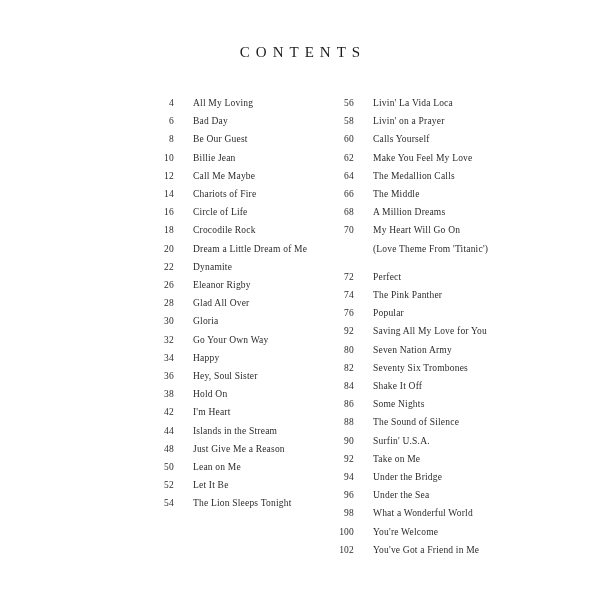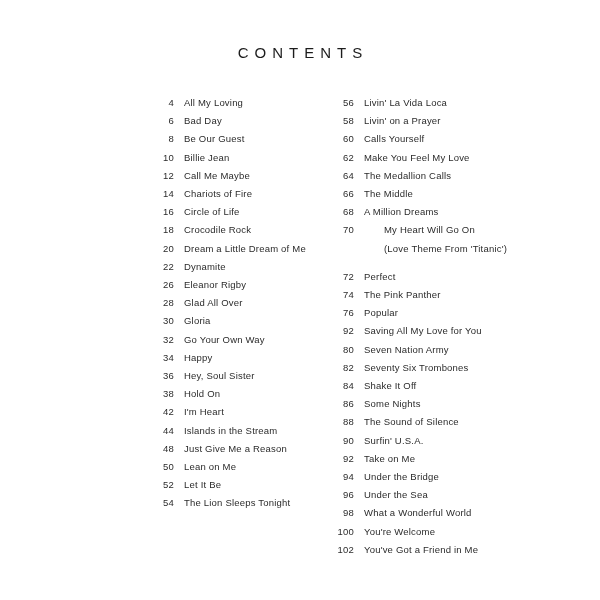--- a/index.html
+++ b/index.html
@@ -5,21 +5,21 @@
   html, body {
     margin: 0;
     padding: 0;
     background: #ffffff;
   }
   .page {
     position: relative;
     width: 600px;
     height: 600px;
     background: #ffffff;
-    font-family: Liberation Sans, sans-serif;
+    font-family: Liberation Serif, serif;
     color: #2b2b2b;
     overflow: hidden;
   }
   .title {
     position: absolute;
     top: 44px;
     left: 0;
     width: 100%;
     margin: 0;
     text-align: center;
@@ -37,30 +37,29 @@
     letter-spacing: 0.2px;
   }
   .col-left  { left: 128px; width: 185px; }
   .col-right { left: 308px; width: 200px; }
   .entry {
     display: flex;
     align-items: flex-start;
   }
   .entry.has-subtitle {
     margin-bottom: 10px;
-    gap: 20px;
   }
   .num {
     flex: 0 0 46px;
     width: 46px;
     text-align: right;
     color: #2b2b2b;
   }
   .song {
-    margin-left: 10px;
+    margin-left: 19px;
     color: #2b2b2b;
     white-space: nowrap;
   }
   .subtitle {
     white-space: nowrap;
   }
 </style>
 </head>
 <body>
 

